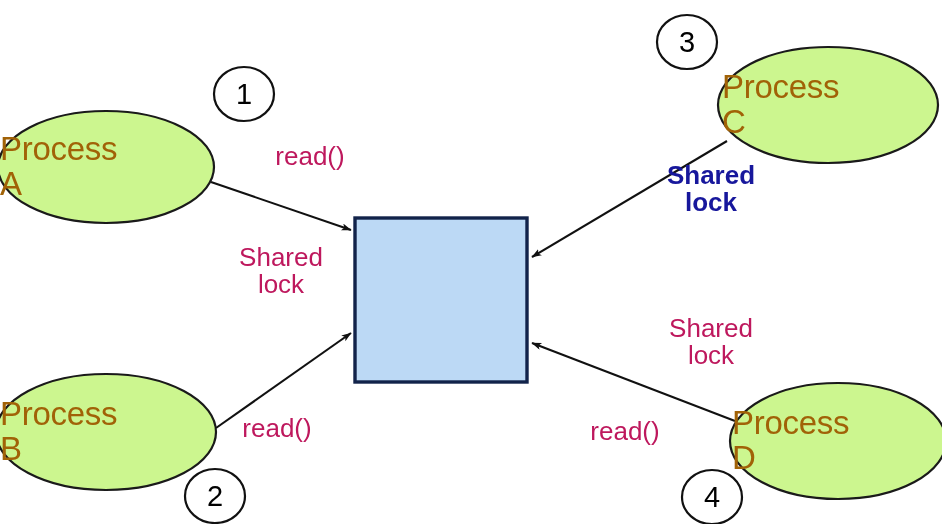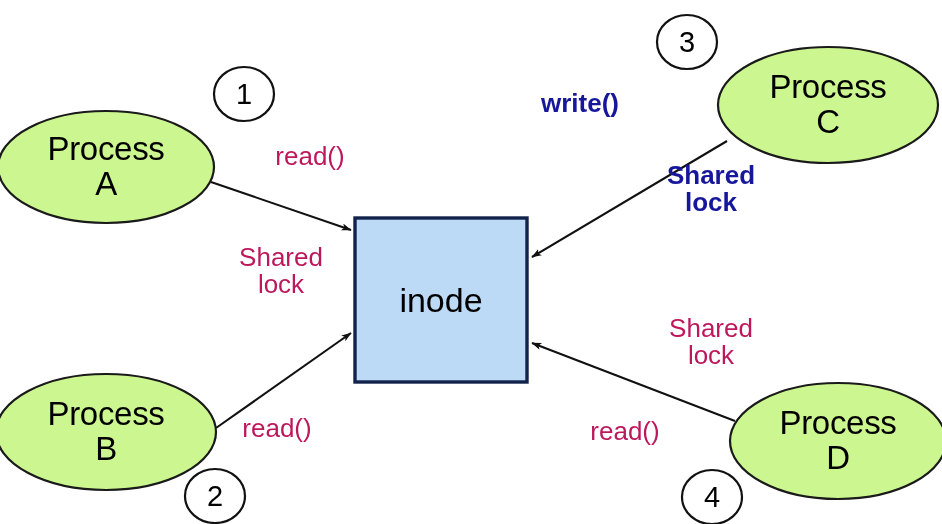--- a/index.html
+++ b/index.html
@@ -17,23 +17,23 @@
   }
   #diagram-svg {
     position: absolute;
     left: 0;
     top: 0;
     width: 942px;
     height: 524px;
   }
   .node-label {
     position: absolute;
-    text-align: center;
+    text-align: left;
     line-height: 1.06;
-    color: #000000;
+    color: #a16207;
     font-family: "Liberation Sans", sans-serif;
     pointer-events: none;
     white-space: pre;
   }
   .process-label {
     font-size: 33px;
     letter-spacing: -0.3px;
   }
   .inode-label {
     font-size: 34px;
@@ -96,27 +96,25 @@
   </svg>
 
   <div class="node-label process-label" style="left:0px; top:132px; width:212px;"><span>Process</span><br><span>A</span></div>
 
   <div class="node-label process-label" style="left:0px; top:397px; width:212px;"><span>Process</span><br><span>B</span></div>
 
   <div class="node-label process-label" style="left:722px; top:70px; width:212px;"><span>Process</span><br><span>C</span></div>
 
   <div class="node-label process-label" style="left:732px; top:406px; width:212px;"><span>Process</span><br><span>D</span></div>
 
-  <div class="node-label inode-label" style="left:355px; top:282px; width:172px;">inode</div>
 
   <div class="edge-label" style="left:250px; top:143px; width:120px;">read()</div>
 
   <div class="edge-label" style="left:197px; top:415px; width:160px;">read()</div>
 
-  <div class="edge-label blue" style="left:510px; top:90px; width:140px;">write()</div>
 
   <div class="edge-label" style="left:545px; top:418px; width:160px;">read()</div>
 
   <div class="edge-label" style="left:205px; top:244px; width:152px;"><span>Shared</span><br><span>lock</span></div>
 
   <div class="edge-label blue" style="left:636px; top:162px; width:150px;"><span>Shared</span><br><span>lock</span></div>
 
   <div class="edge-label" style="left:636px; top:315px; width:150px;"><span>Shared</span><br><span>lock</span></div>
 
   <div class="step-num" style="left:214px; top:78px; width:60px;">1</div>

